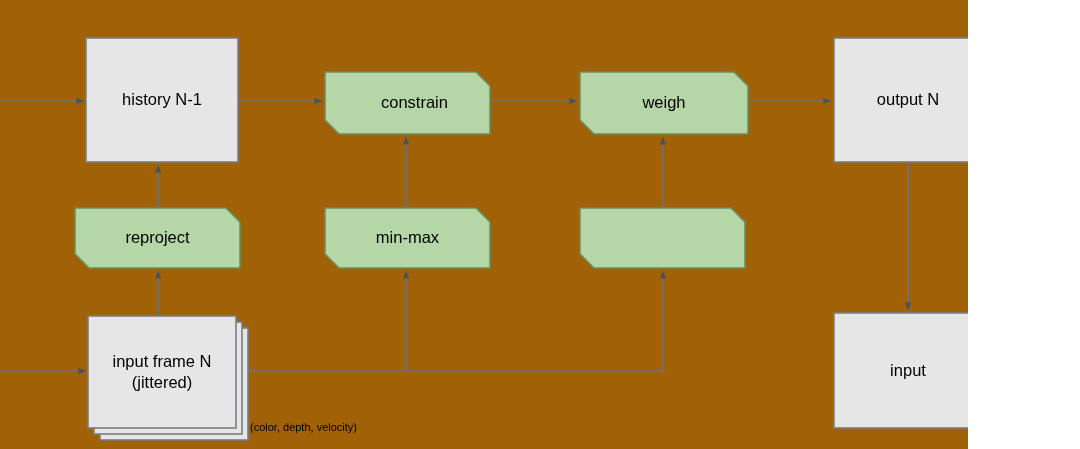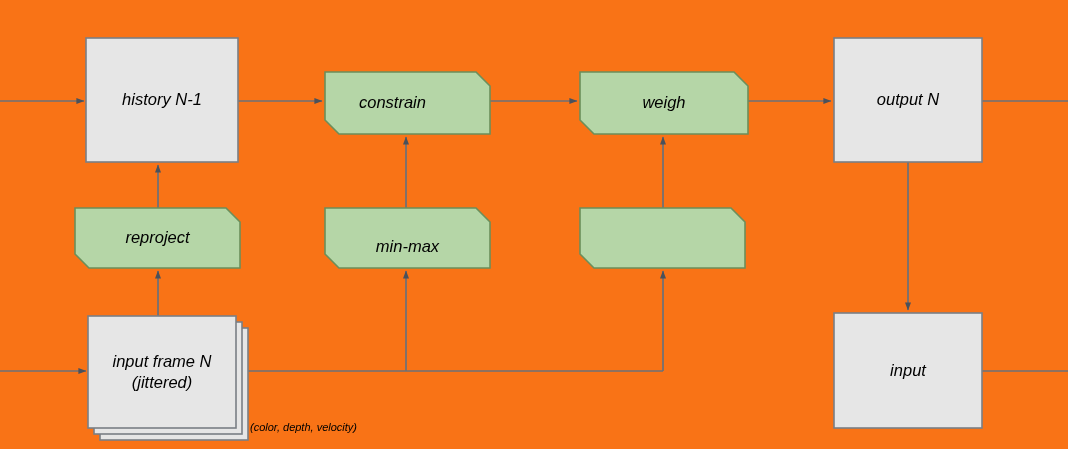--- a/index.html
+++ b/index.html
@@ -2,26 +2,25 @@
 <html><head>
 <meta charset="utf-8">
 <style>
   html, body {
     margin: 0;
     padding: 0;
     background: #ffffff;
   }
   #canvas {
     position: relative;
-    width: 1068px;
+    width: 968px;
     height: 449px;
-    background: #f97316;
+    background: #a16207;
     font-family: "Liberation Sans", sans-serif;
     overflow: hidden;
-    font-style: italic;
   }
   #diagram-svg {
     position: absolute;
     top: 0;
     left: 0;
     width: 1080px;
     height: 449px;
   }
   .node-label {
     position: absolute;
@@ -105,29 +104,29 @@
 
     <path d="M75,208 L226,208 L240,222 L240,268 L89,268 L75,254 Z" fill="#b5d6a7" stroke="#6b8f5b" stroke-width="1.6"></path>
 
     <path d="M325,208 L476,208 L490,222 L490,268 L339,268 L325,254 Z" fill="#b5d6a7" stroke="#6b8f5b" stroke-width="1.6"></path>
 
     <path d="M580,208 L731,208 L745,222 L745,268 L594,268 L580,254 Z" fill="#b5d6a7" stroke="#6b8f5b" stroke-width="1.6"></path>
   </svg>
 
   <div class="node-label" style="left:86px; top:38px; width:152px; height:124px;">history N-1</div>
 
-  <div class="node-label" style="left:310px; top:72px; width:165px; height:62px;border-radius:15px;">constrain</div>
+  <div class="node-label" style="left:332px; top:72px; width:165px; height:62px;border-radius:15px;">constrain</div>
 
   <div class="node-label" style="left:580px; top:72px; width:168px; height:62px;">weigh</div>
 
   <div class="node-label" style="left:834px; top:38px; width:148px; height:124px;">output N</div>
 
   <div class="node-label" style="left:75px; top:208px; width:165px; height:60px;">reproject</div>
 
-  <div class="node-label" style="left:325px; top:208px; width:165px; height:60px;margin-top:9px;">min-max</div>
+  <div class="node-label" style="left:325px; top:208px; width:165px; height:60px;">min-max</div>
 
 
   <div class="node-label" style="left:88px; top:316px; width:148px; height:112px;">input frame N
 (jittered)</div>
 
   <div class="node-label" style="left:834px; top:313px; width:148px; height:115px;">input</div>
 
   <div class="caption-label" style="left:250px; top:421px;">(color, depth, velocity)</div>
 
 </div>

